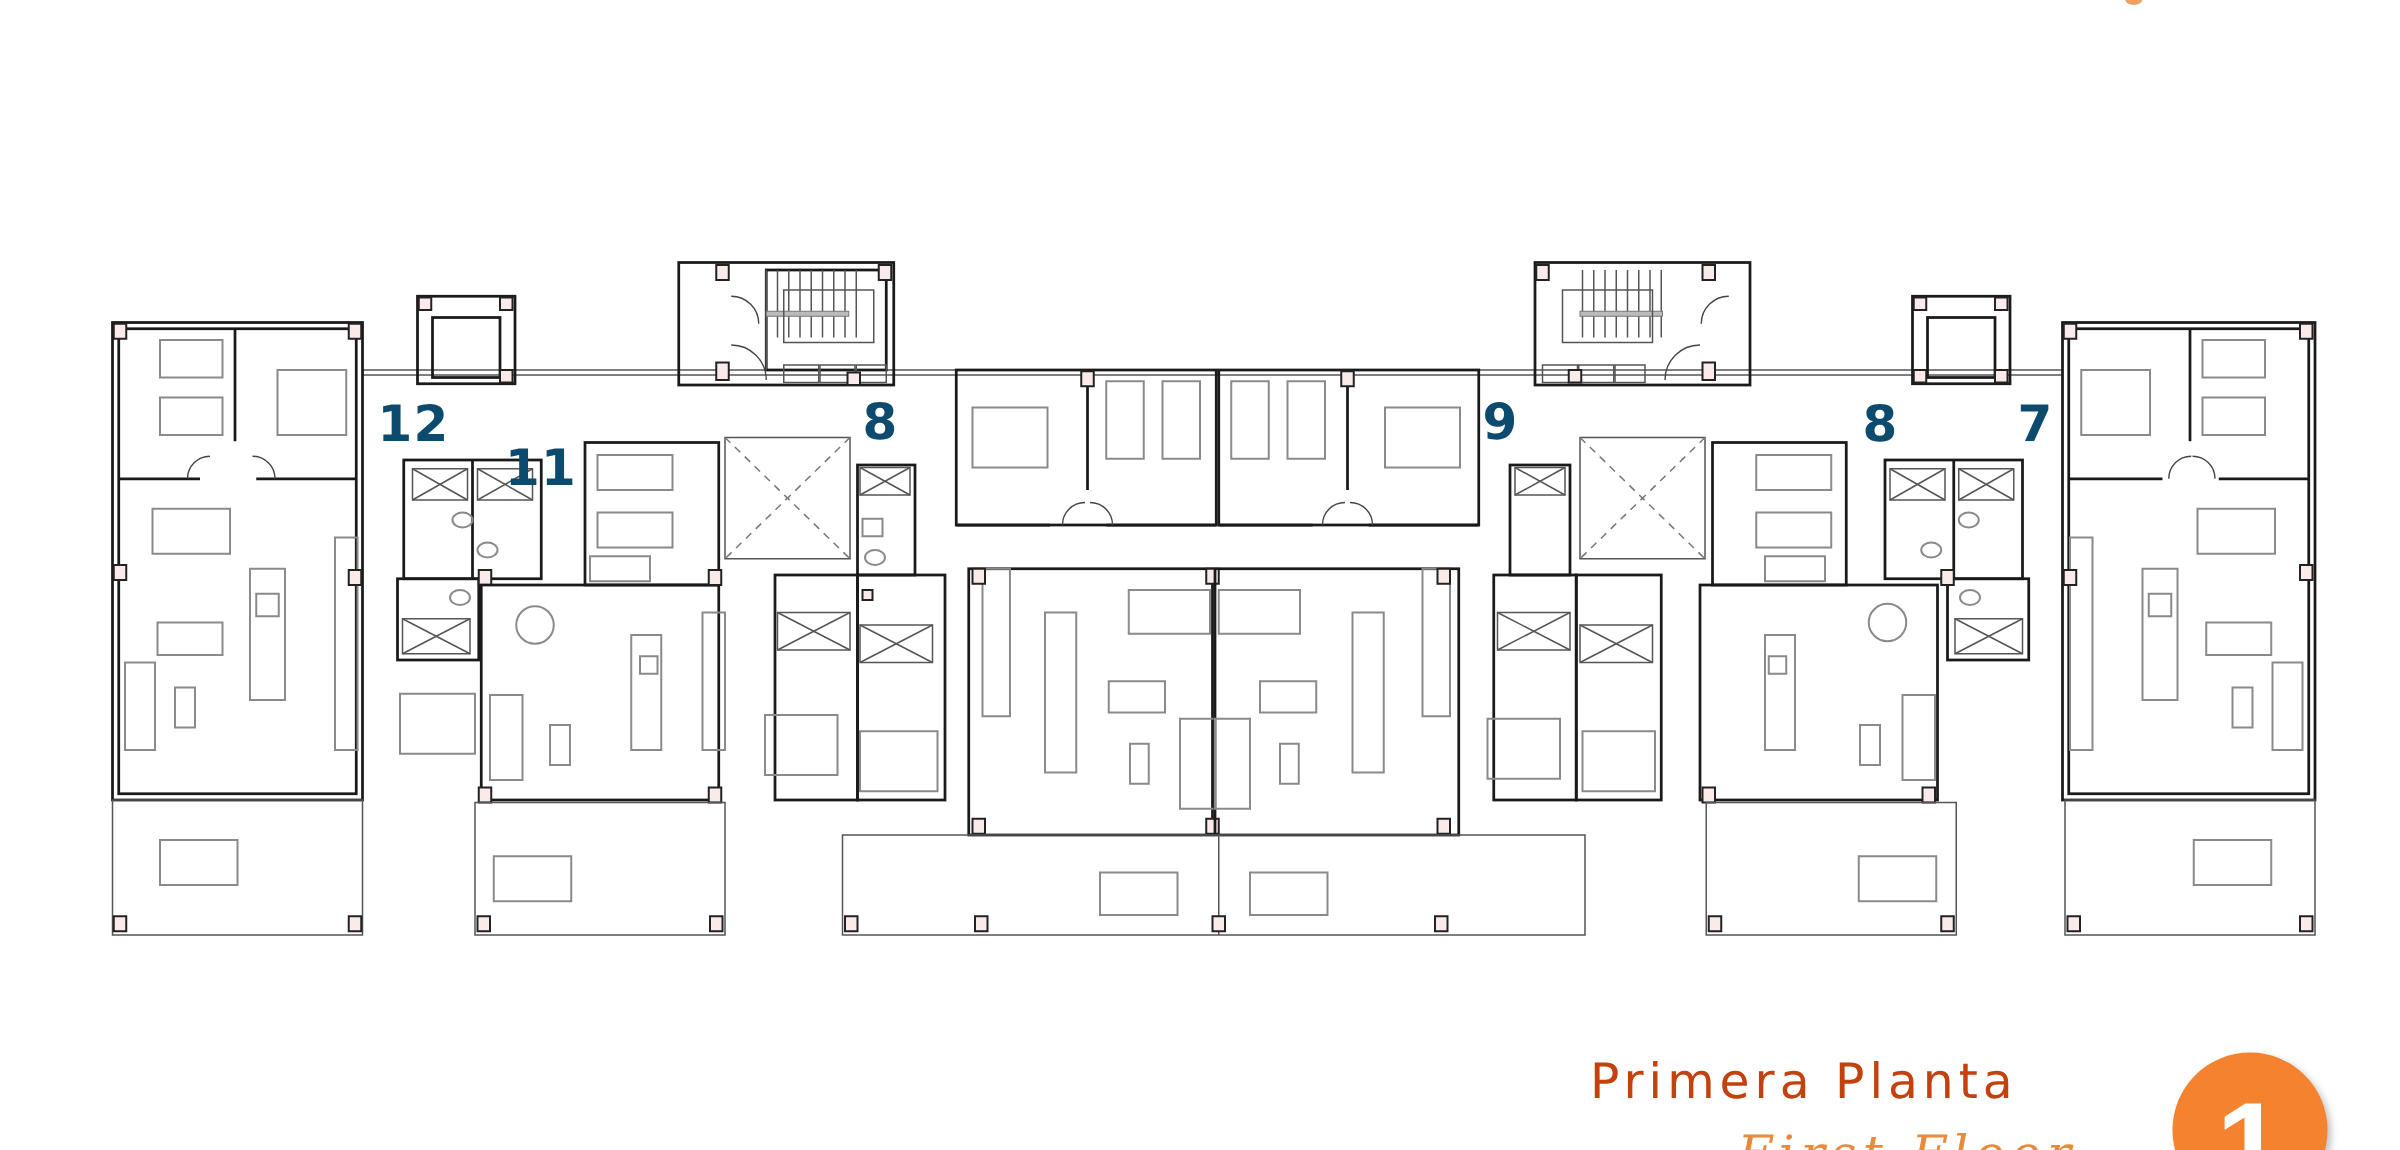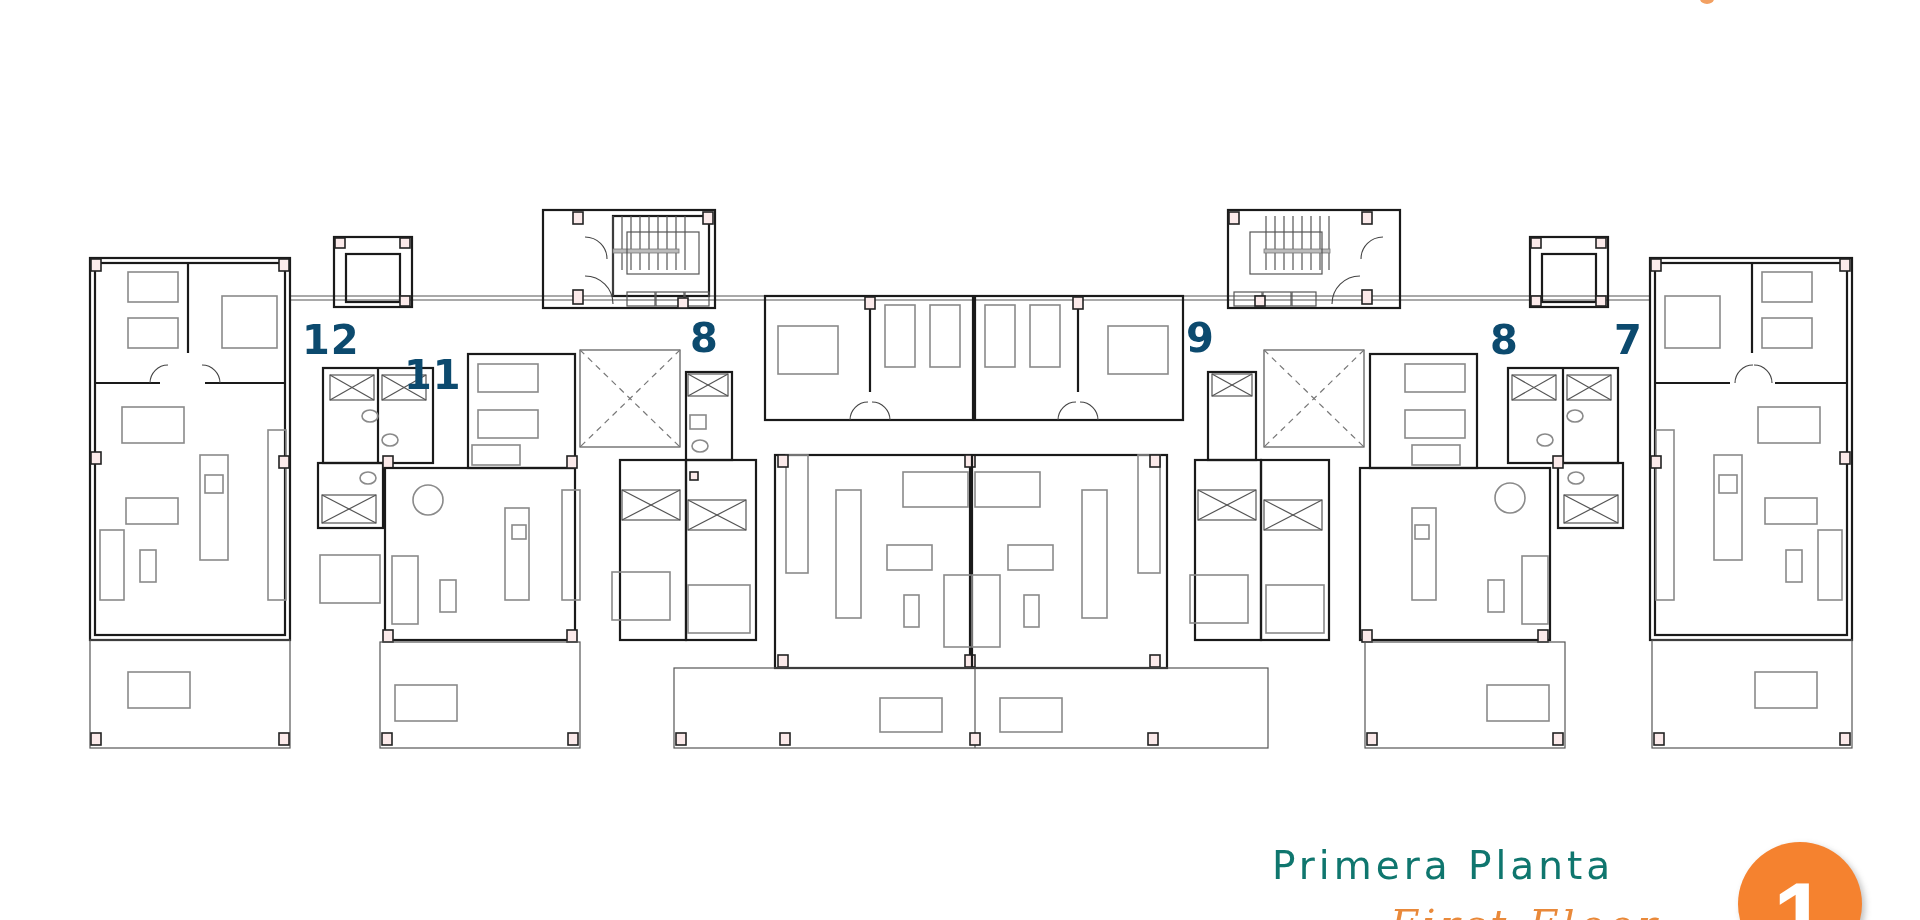--- a/index.html
+++ b/index.html
@@ -8,21 +8,21 @@
   #plan { position: absolute; left: 0; top: 0; width: 1920px; height: 920px; }
   .wall { fill: none; stroke: #1a1a1a; stroke-width: 2.2; }
   .thin { fill: none; stroke: #555555; stroke-width: 1.2; }
   .furn { fill: none; stroke: #8a8a8a; stroke-width: 1.6; }
   .dash { fill: none; stroke: #777777; stroke-width: 1.2; stroke-dasharray: 6 5; }
   .door { fill: none; stroke: #444444; stroke-width: 1.1; }
   .col  { fill: #fbeaea; stroke: #222222; stroke-width: 1.6; }
   .unit-label { position: absolute; font-family: "DejaVu Sans", sans-serif; font-weight: bold;
                 font-size: 40px; color: #0c4a6e; letter-spacing: 1px; line-height: 1; }
   .title-es { position: absolute; left: 1272px; top: 846px; font-family: "DejaVu Sans", sans-serif;
-              font-size: 39px; color: #0f766e; letter-spacing: 4px; line-height: 1; }
+              font-size: 39px; color: #c2410c; letter-spacing: 4px; line-height: 1; }
   .title-en { position: absolute; left: 1390px; top: 904px; font-family: "DejaVu Serif", serif;
               font-style: italic; font-size: 40px; color: #e9893a; letter-spacing: 5px; line-height: 1; }
   .badge { position: absolute; left: 1738px; top: 842px; width: 124px; height: 124px; border-radius: 50%;
            background: #f5822f; box-shadow: 3px 3px 6px rgba(120,120,120,0.45);
            color: #ffffff; font-family: "Liberation Sans", sans-serif; font-weight: bold;
            font-size: 96px; text-align: center; line-height: 150px; }
   .top-mark { position: absolute; left: 1700px; top: -6px; width: 14px; height: 10px;
               border-radius: 50%; background: #f2a062; }
 </style>
 </head>

